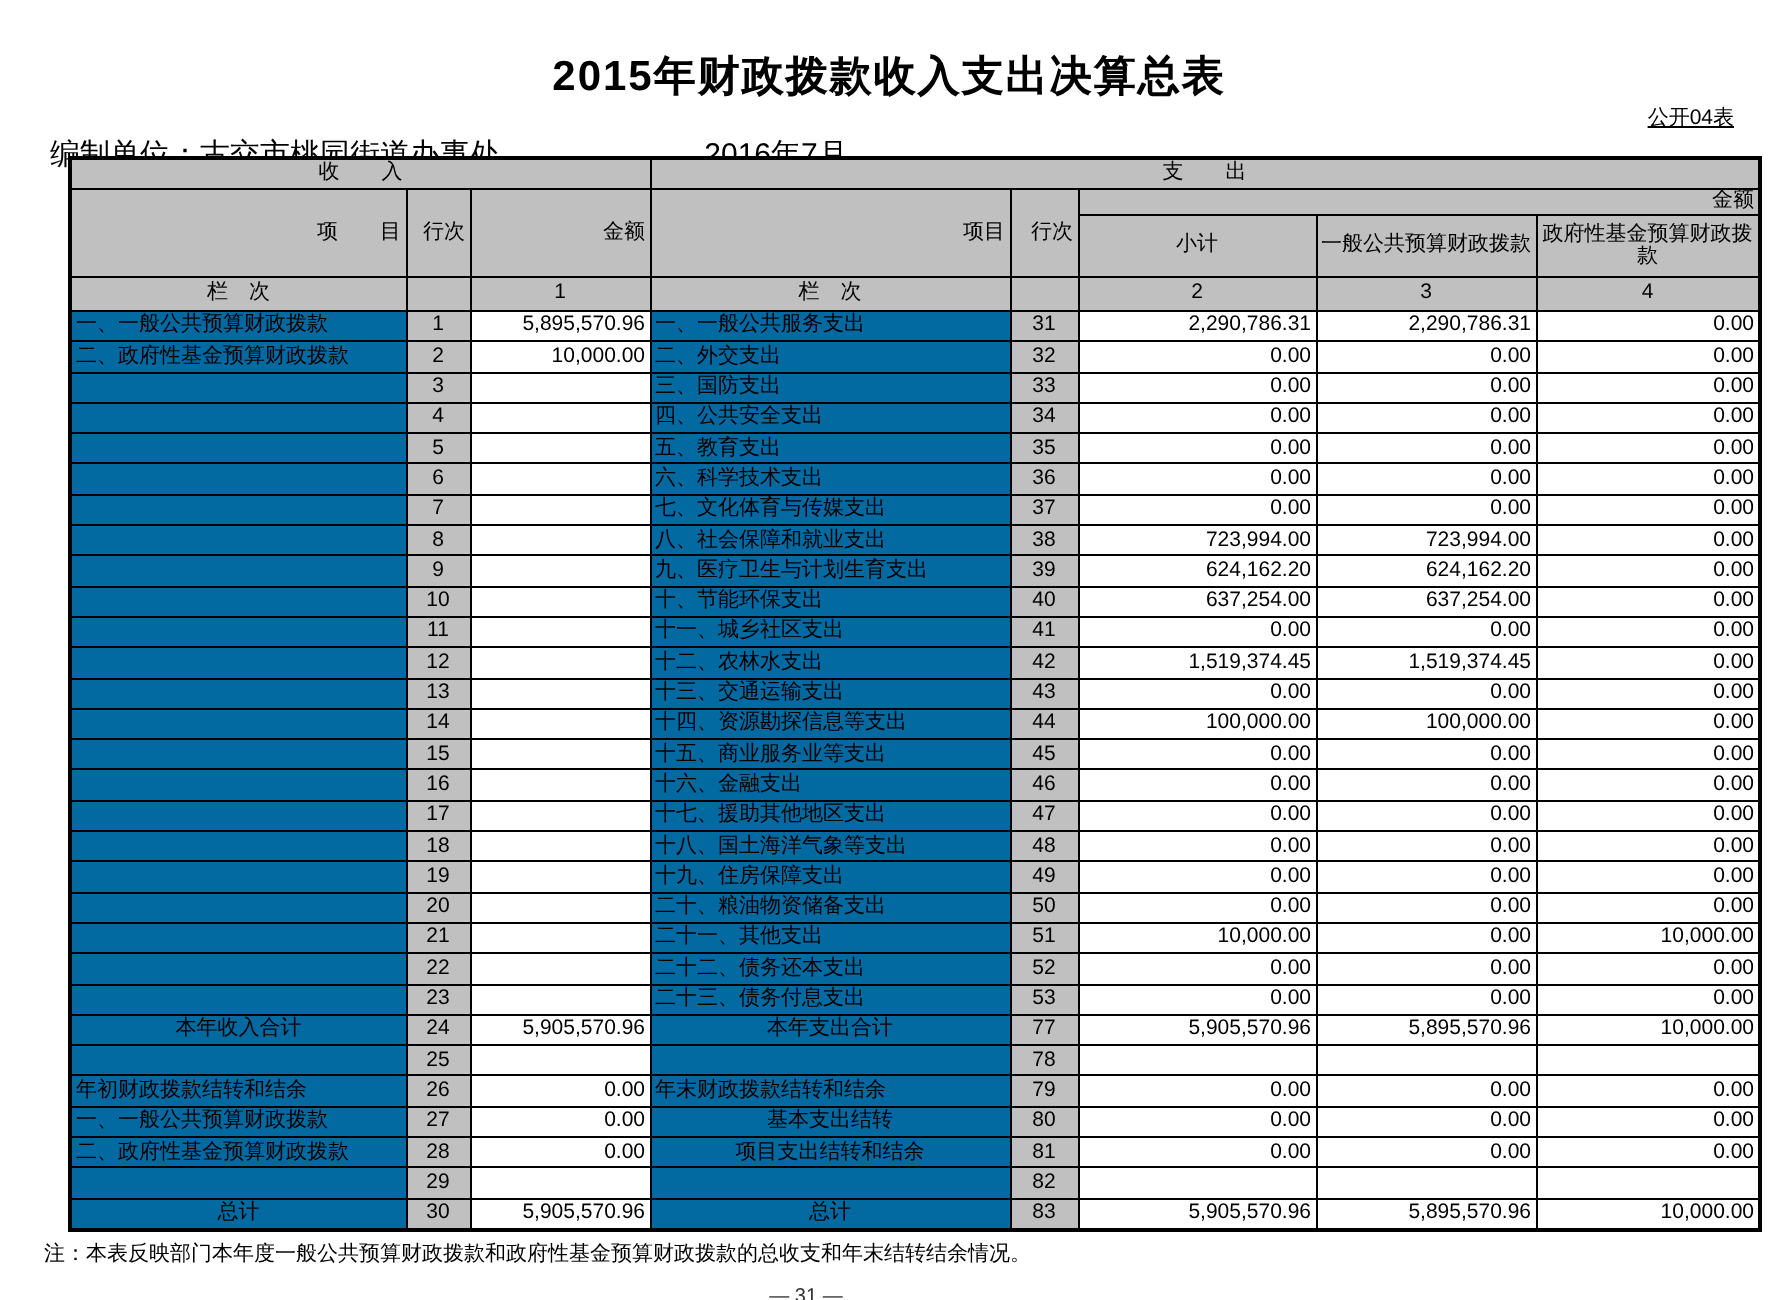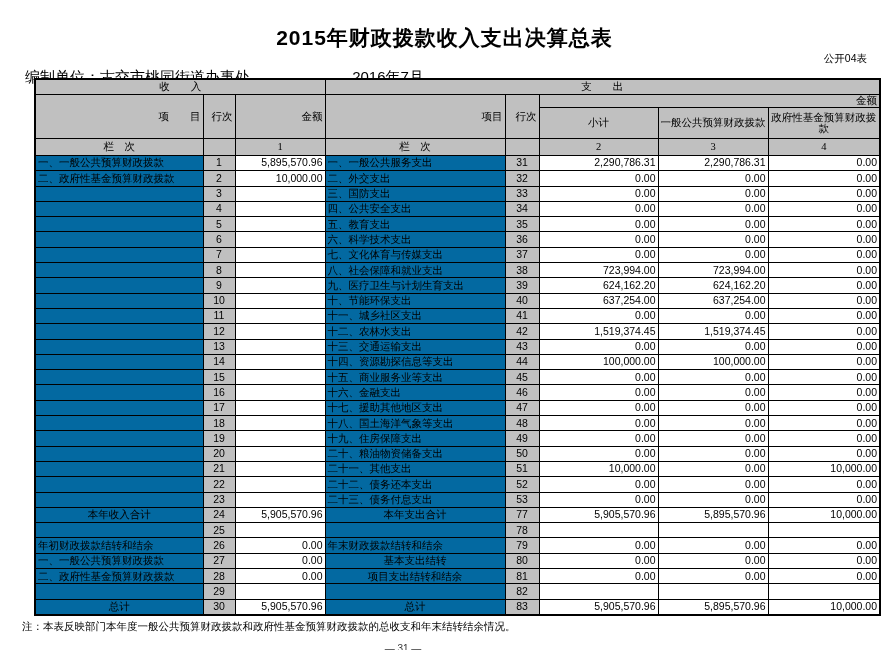--- a/index.html
+++ b/index.html
@@ -7,42 +7,42 @@
     width:889px;height:650px;overflow:hidden;
     font-family:"Liberation Sans","DejaVu Sans",sans-serif;
     color:#000;
   }
   .page{position:relative;width:889px;height:650px;}
   .title{
     position:absolute;top:24px;left:0;width:889px;
     text-align:center;font-size:21px;font-weight:bold;letter-spacing:1px;
   }
   .form-code{
-    position:absolute;top:52px;right:22px;font-size:10.5px;
+    position:absolute;top:52px;right:22px;font-size:10.5px;text-decoration:underline;
   }
   .meta-line{position:absolute;top:68px;left:0;width:889px;height:13px;font-size:15px;}
   .meta-left{position:absolute;left:25px;top:0;}
   .meta-center{position:absolute;left:0;width:776px;text-align:center;top:0;}
   .meta-right{position:absolute;right:22px;top:0;margin-top:28px;}
   table.fiscal{
     position:absolute;top:78px;left:34px;
     width:845px;border-collapse:collapse;table-layout:fixed;
     border:2px solid #000;
   }
   table.fiscal th, table.fiscal td{
     border:1px solid #000;
     font-size:10.5px;font-weight:normal;
     padding:0 2px;height:14.3px;line-height:1.08;
     overflow:hidden;white-space:nowrap;
   }
   table.fiscal th{background:#c0c0c0;text-align:center;vertical-align:middle;}
   tr.hr1 th{height:14px;}
   tr.hr2 th{height:12px;text-align:right;}
   tr.hr3 th{height:30px;white-space:normal;}
-  tr.hr4 th{height:16px;font-family:Liberation Serif, serif;}
+  tr.hr4 th{height:16px;}
   td.item{background:#0369a1;text-align:left;}
   td.num{background:#c0c0c0;text-align:center;}
   td.amt{background:#ffffff;text-align:right;}
   td.total{text-align:center;font-weight:bold;}
   td.ctr{text-align:center;margin-left:44px;}
   .footnote{
     position:absolute;top:620px;left:22px;width:845px;font-size:10.5px;
   }
   .page-number{
     position:absolute;top:643px;left:0;width:806px;text-align:center;font-size:10px;color:#333;

